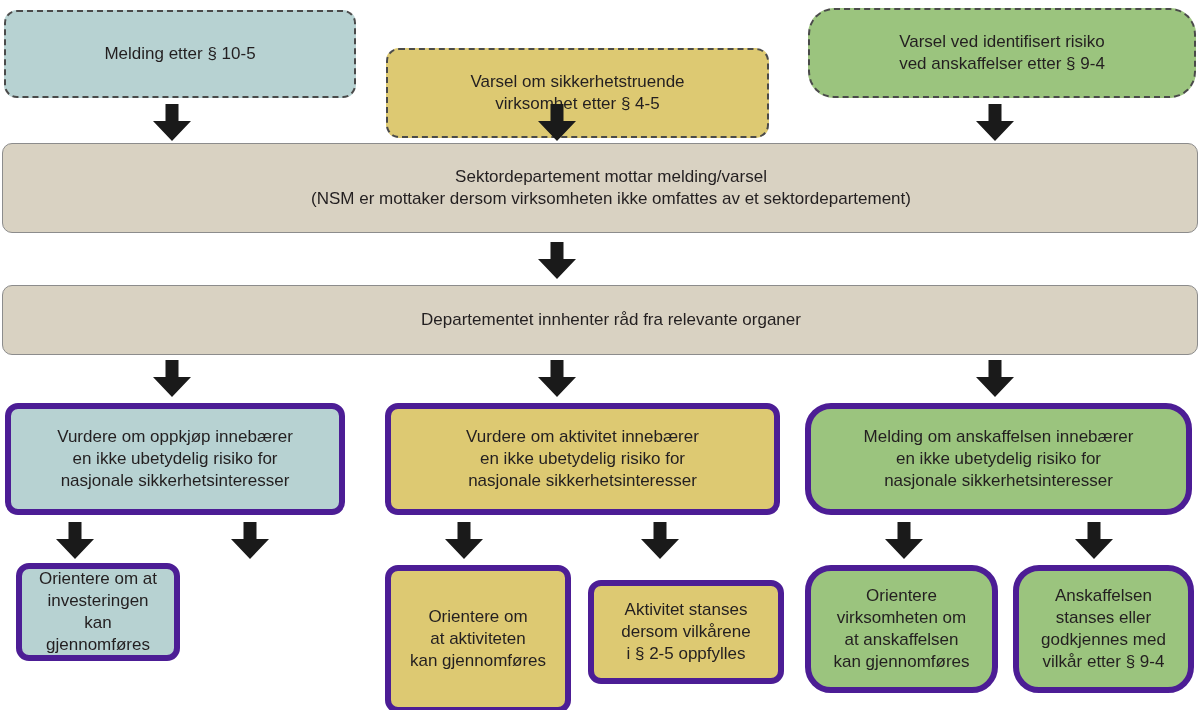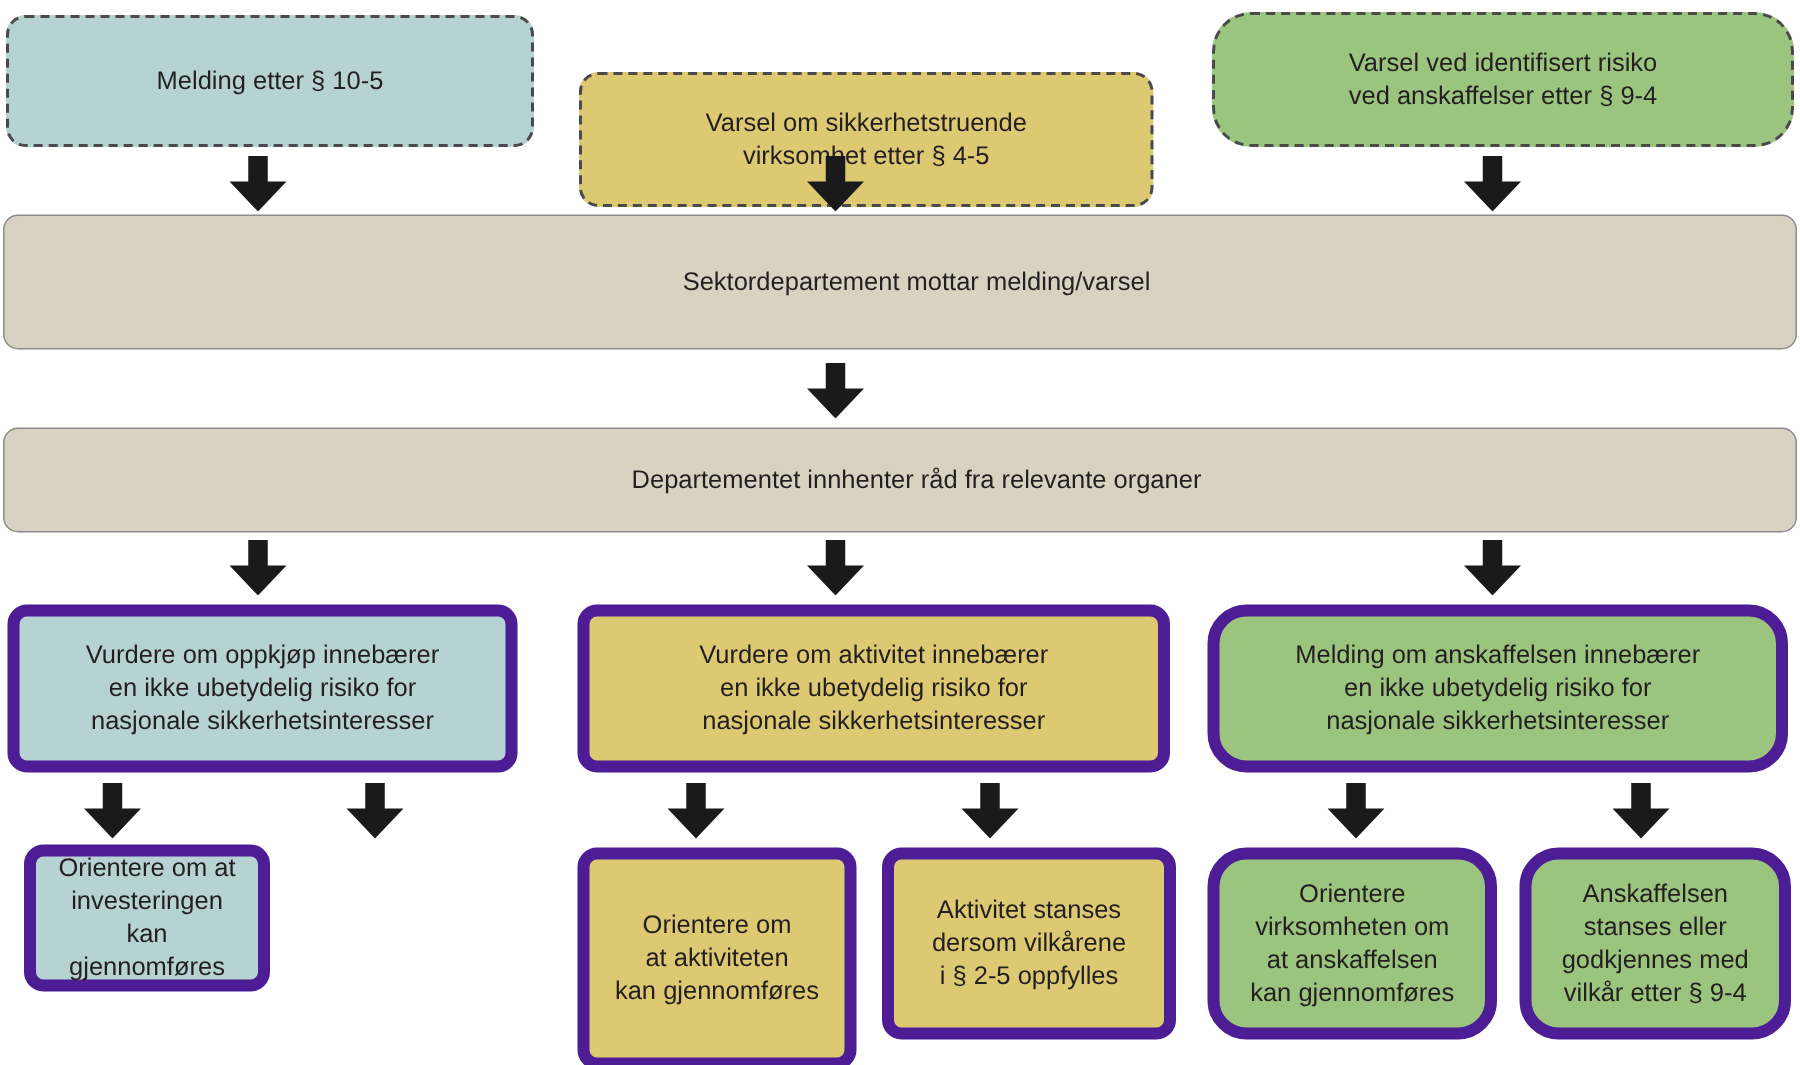--- a/index.html
+++ b/index.html
@@ -23,21 +23,21 @@
     align-items: center;
     justify-content: center;
     text-align: center;
     border-radius: 13px;
     font-size: 17px;
     line-height: 1.3;
     padding: 6px 12px;
   }
   .box .inner { text-wrap: balance; width: 100%; }
   .dashed { border: 2px dashed #4a4a4a; }
-  .solid  { border: 8px solid #4c1d95; }
+  .solid  { border: 6px solid #4c1d95; }
   .teal   { background: #b7d2d2; }
   .yellow { background: #ddc972; }
   .green  { background: #9bc47e; border-radius: 26px; }
   .beige  { background: #d9d2c2; border: 1.5px solid #8c8c8c; border-radius: 10px; padding-left: 34px; }
   .arrow {
     position: absolute;
     width: 38px;
     height: 37px;
   }
   .arrow svg { display: block; width: 100%; height: 100%; }
@@ -69,20 +69,21 @@
   </div>
   <div class="arrow" style="left:976px; top:104px;">
     <svg viewBox="0 0 38 37">
         <polygon points="12.5,0 25.5,0 25.5,17 38,17 19,37 0,17 12.5,17" fill="#1a1a1a"></polygon>
       </svg>
   </div>
 
   <div class="box beige" style="left:2px; top:143px; width:1196px; height:90px;">
     <div class="inner">
       <div>Sektordepartement mottar melding/varsel</div>
+      <div>(NSM er mottaker dersom virksomheten ikke omfattes av et sektordepartement)</div>
     </div>
   </div>
 
   <div class="arrow" style="left:538px; top:242px;">
     <svg viewBox="0 0 38 37">
         <polygon points="12.5,0 25.5,0 25.5,17 38,17 19,37 0,17 12.5,17" fill="#1a1a1a"></polygon>
       </svg>
   </div>
 
   <div class="box beige" style="left:2px; top:285px; width:1196px; height:70px;">
@@ -145,21 +146,21 @@
         <polygon points="12.5,0 25.5,0 25.5,17 38,17 19,37 0,17 12.5,17" fill="#1a1a1a"></polygon>
       </svg>
   </div>
 
   <div class="box solid teal" style="left:16px; top:563px; width:164px; height:98px;">
     <div class="inner">Orientere om at investeringen kan gjennomføres</div>
   </div>
   <div class="box solid yellow" style="left:385px; top:565px; width:186px; height:148px;">
     <div class="inner">Orientere om at aktiviteten kan gjennomføres</div>
   </div>
-  <div class="box solid yellow" style="left:588px; top:565px; width:196px; height:128px;">
+  <div class="box solid yellow" style="left:588px; top:580px; width:196px; height:104px;">
     <div class="inner">Aktivitet stanses dersom vilkårene i § 2-5 oppfylles</div>
   </div>
   <div class="box solid green" style="left:805px; top:565px; width:193px; height:128px;">
     <div class="inner">Orientere virksomheten om at anskaffelsen kan gjennomføres</div>
   </div>
   <div class="box solid green" style="left:1013px; top:565px; width:181px; height:128px;">
     <div class="inner">Anskaffelsen stanses eller godkjennes med vilkår etter § 9-4</div>
   </div>
 
 </div>

